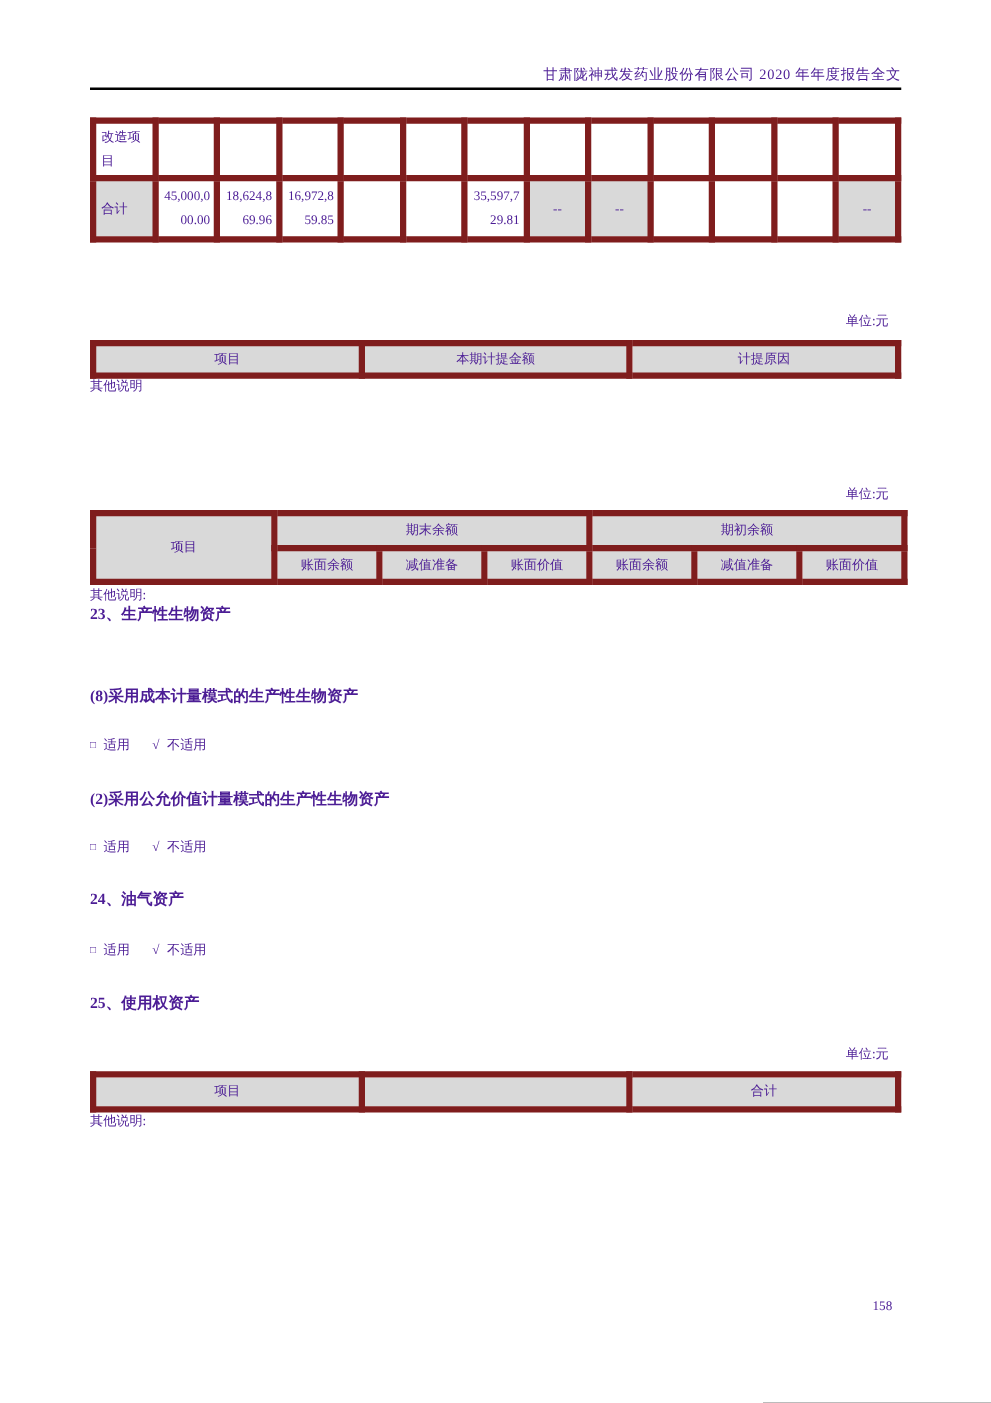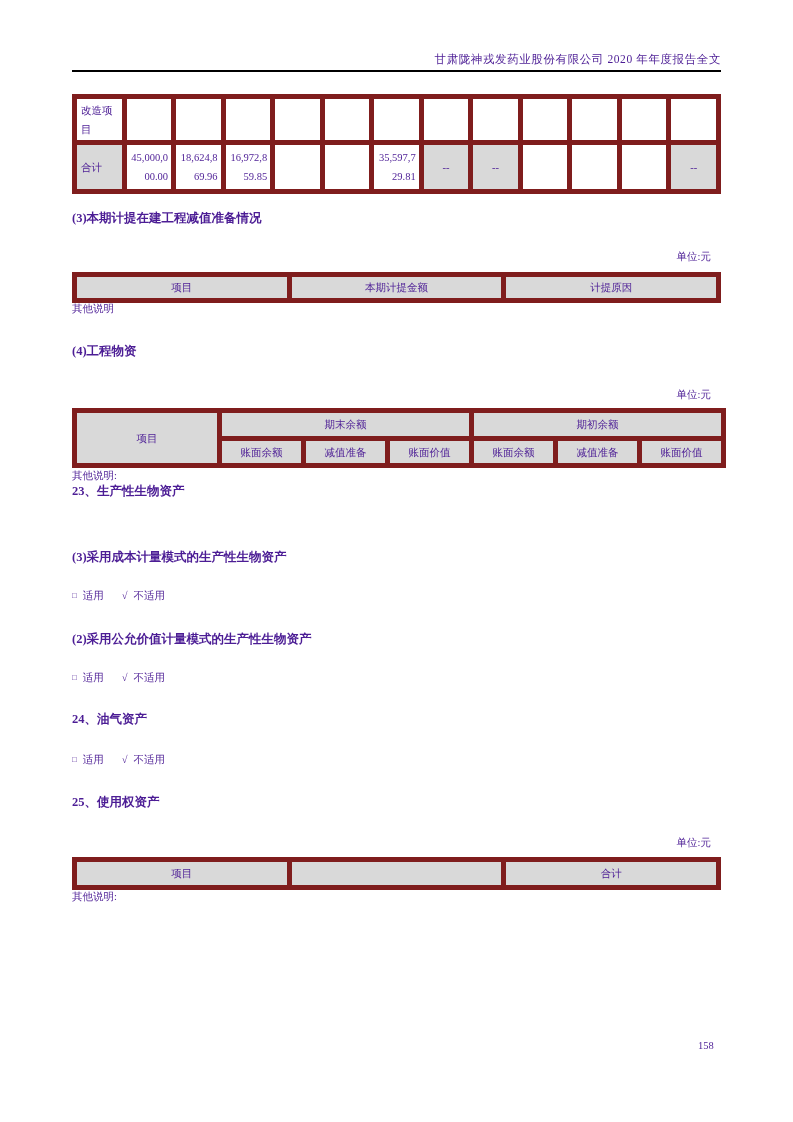--- a/index.html
+++ b/index.html
@@ -129,34 +129,32 @@
       <td class="dash gray">--</td>
       <td class="dash gray">--</td>
       <td></td>
       <td></td>
       <td></td>
       <td class="dash gray">--</td>
     </tr>
   </tbody>
     </table>
 
-  <div class="abs h2g h3-pos">(3)本期计提在建工程减值准备情况</div>
   <div class="abs unit u1-pos">单位:元</div>
   <table class="t2 bordered">
     <tbody>
         <tr>
       <td class="gray">项目</td>
       <td class="gray">本期计提金额</td>
       <td class="gray">计提原因</td>
     </tr>
   </tbody>
     </table>
   <div class="abs note n1-pos">其他说明</div>
 
-  <div class="abs h2g h4-pos">(4)工程物资</div>
   <div class="abs unit u2-pos">单位:元</div>
   <table class="t3 bordered">
     <colgroup>
       <col style="width:145px">
       <col style="width:84px">
         <col style="width:84px">
         <col style="width:84px">
       <col style="width:84px">
         <col style="width:84px">
         <col style="width:84px">
@@ -173,21 +171,21 @@
       <td class="gray">账面价值</td>
       <td class="gray">账面余额</td>
       <td class="gray">减值准备</td>
       <td class="gray">账面价值</td>
     </tr>
   </tbody>
     </table>
   <div class="abs note n2-pos">其他说明:</div>
 
   <div class="abs h2g h23-pos">23、生产性生物资产</div>
-  <div class="abs h2g h231-pos">(3)采用成本计量模式的生产性生物资产</div>
+  <div class="abs h2g h231-pos">(8)采用成本计量模式的生产性生物资产</div>
   <div class="abs applic ap1-pos">
     <span class="box">□</span><span class="word">适用</span><span class="chk">√</span><span>不适用</span>
   </div>
   <div class="abs h2g h232-pos">(2)采用公允价值计量模式的生产性生物资产</div>
   <div class="abs applic ap2-pos">
     <span class="box">□</span><span class="word">适用</span><span class="chk">√</span><span>不适用</span>
   </div>
 
   <div class="abs h2g h24-pos">24、油气资产</div>
   <div class="abs applic ap3-pos">

